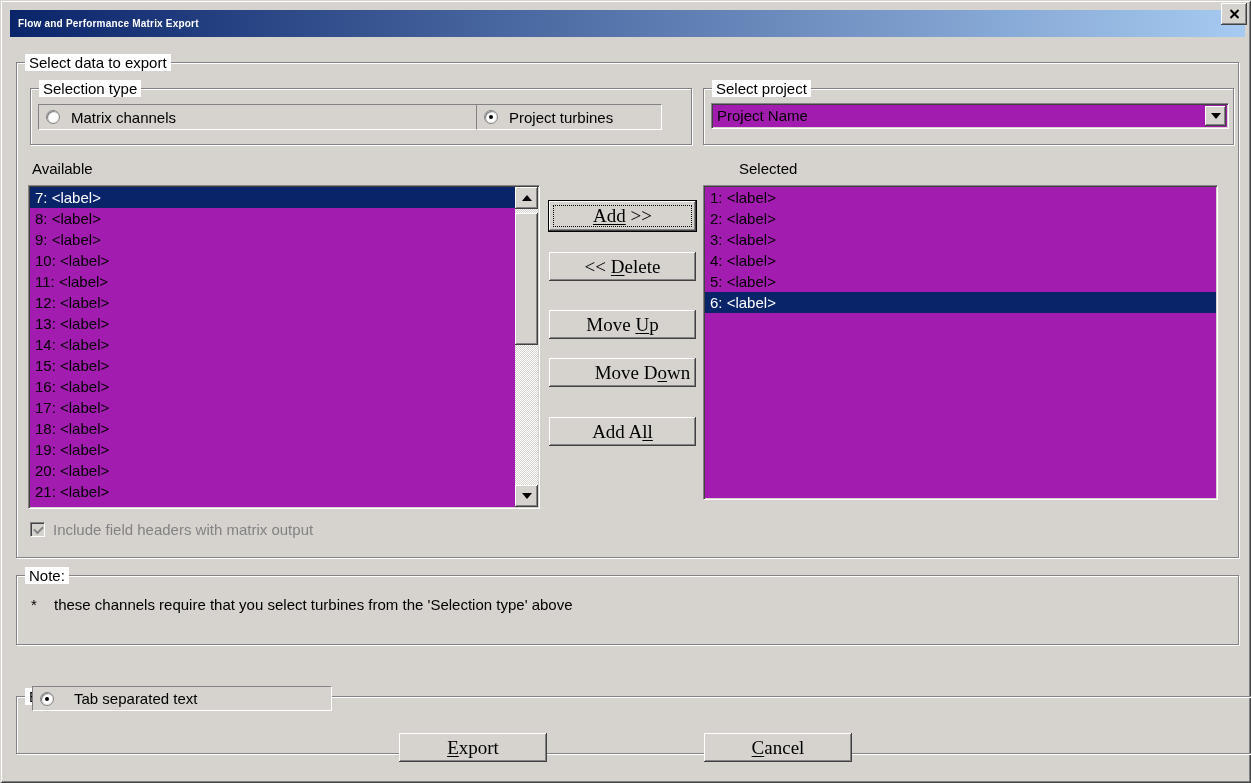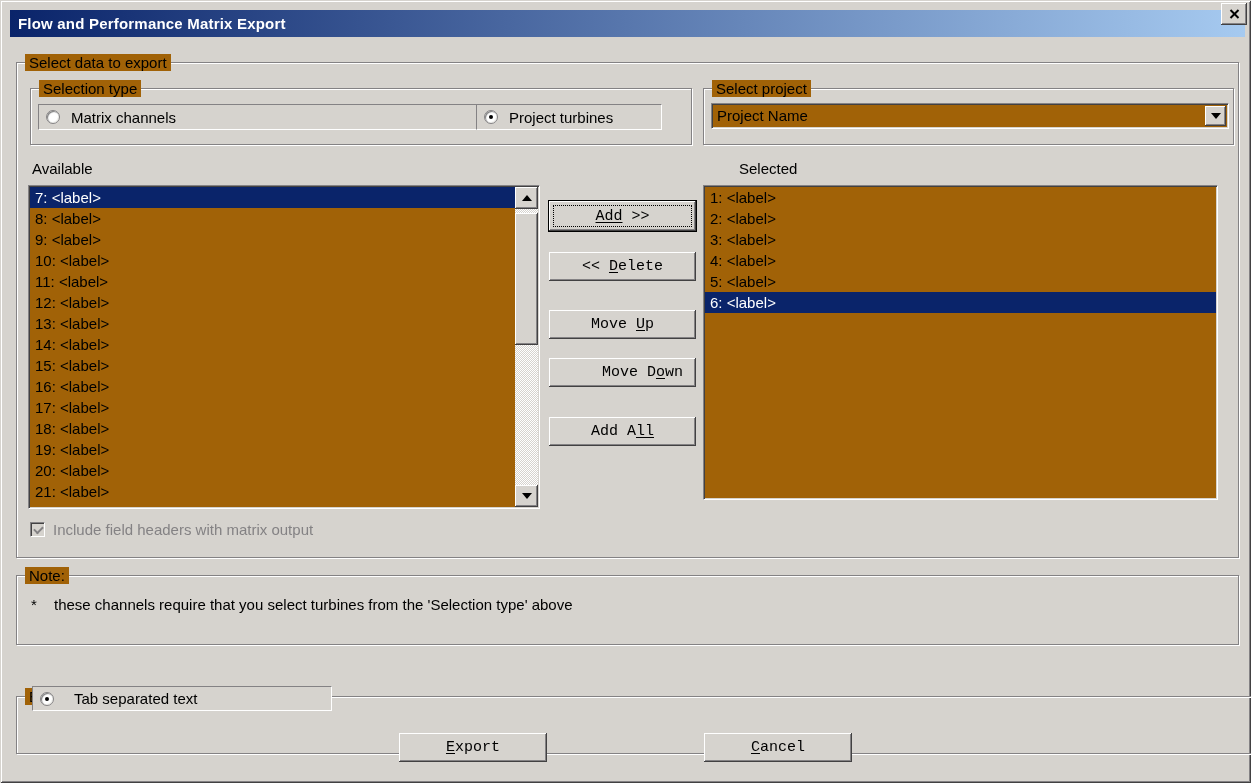--- a/index.html
+++ b/index.html
@@ -9,44 +9,44 @@
                 inset 2px 2px 0 #ffffff, inset -2px -2px 0 #848284;
     font-family:"Liberation Sans",sans-serif;font-size:15px;color:#000;
     overflow:hidden;cursor:default;
   }
   
   .titlebar{
     position:absolute;left:10px;top:10px;width:1235px;height:27px;
     background:linear-gradient(to right,#0a246a,#a6caf0);
     display:flex;align-items:center;padding-left:8px;box-sizing:border-box;
   }
-  .title-text{color:#fff;font-weight:bold;font-size:15px;letter-spacing:.2px;}
+  .title-text{color:#fff;font-weight:bold;font-size:10px;letter-spacing:.2px;}
   .close-btn{
     position:absolute;top:3px;right:4px;width:26px;height:22px;background:#d6d3ce;
     box-shadow: inset -1px -1px 0 #424142, inset 1px 1px 0 #ffffff, inset -2px -2px 0 #848284;
     display:flex;align-items:center;justify-content:center;
   }
   
   .group{
     position:absolute;border:1px solid #848284;
     box-shadow: 1px 1px 0 #ffffff, inset 1px 1px 0 #ffffff;
   }
   .group-label{
-    position:absolute;top:-9px;left:8px;background:#a16207;padding:0 4px;line-height:17px;
+    position:absolute;top:-9px;left:8px;background:#ffffff;padding:0 4px;line-height:17px;
     white-space:pre;
   }
   
   .panel-sunken{
     position:absolute;border:1px solid;border-color:#848284 #ffffff #ffffff #848284;
     background:#d6d3ce;display:flex;align-items:center;box-sizing:border-box;padding-left:7px;gap:11px;
   }
   .sunken2{
     border:1px solid;border-color:#848284 #ffffff #ffffff #848284;
     box-shadow: inset 1px 1px 0 #424142, inset -1px -1px 0 #d6d3ce;
-    background:#a16207;box-sizing:border-box;
+    background:#a21caf;box-sizing:border-box;
   }
   
   .radio{
     width:14px;height:14px;border-radius:50%;background:#fff;flex:none;position:relative;
     border:1px solid #848284;box-shadow: inset 1px 1px 1px rgba(66,65,66,.7), inset -1px -1px 0 #f0f0ec;
     box-sizing:border-box;
   }
   .radio.checked::after{content:"";position:absolute;left:4px;top:4px;width:4px;height:4px;border-radius:50%;background:#000;}
   .checkbox{
     width:15px;height:15px;flex:none;position:relative;background:#d6d3ce;box-sizing:border-box;
@@ -54,21 +54,21 @@
     box-shadow: inset 1px 1px 0 #424142, inset -1px -1px 0 #d6d3ce;
   }
   .checkbox.checked::after{
     content:"";position:absolute;left:3px;top:3px;width:7px;height:4px;
     border-left:2px solid #848284;border-bottom:2px solid #848284;transform:rotate(-45deg);
   }
   
   .btn{
     position:absolute;background:#d6d3ce;border:none;margin:0;padding:0;
     box-shadow: inset -1px -1px 0 #424142, inset 1px 1px 0 #ffffff, inset -2px -2px 0 #848284;
-    font-family:Liberation Mono, monospace;font-size:15px;color:#000;
+    font-family:Liberation Serif, serif;font-size:19px;color:#000;
     display:flex;align-items:center;justify-content:center;white-space:pre;
   }
   .btn.default{
     box-shadow: 0 0 0 1px #000000, inset -1px -1px 0 #424142, inset 1px 1px 0 #ffffff, inset -2px -2px 0 #848284;
   }
   .focus-rect{position:absolute;left:4px;right:4px;top:4px;bottom:4px;border:1px dotted #000;}
   .acc{text-decoration:underline;text-underline-offset:2px;}
   span.part{white-space:pre;}
   
   .combo{position:absolute;}

